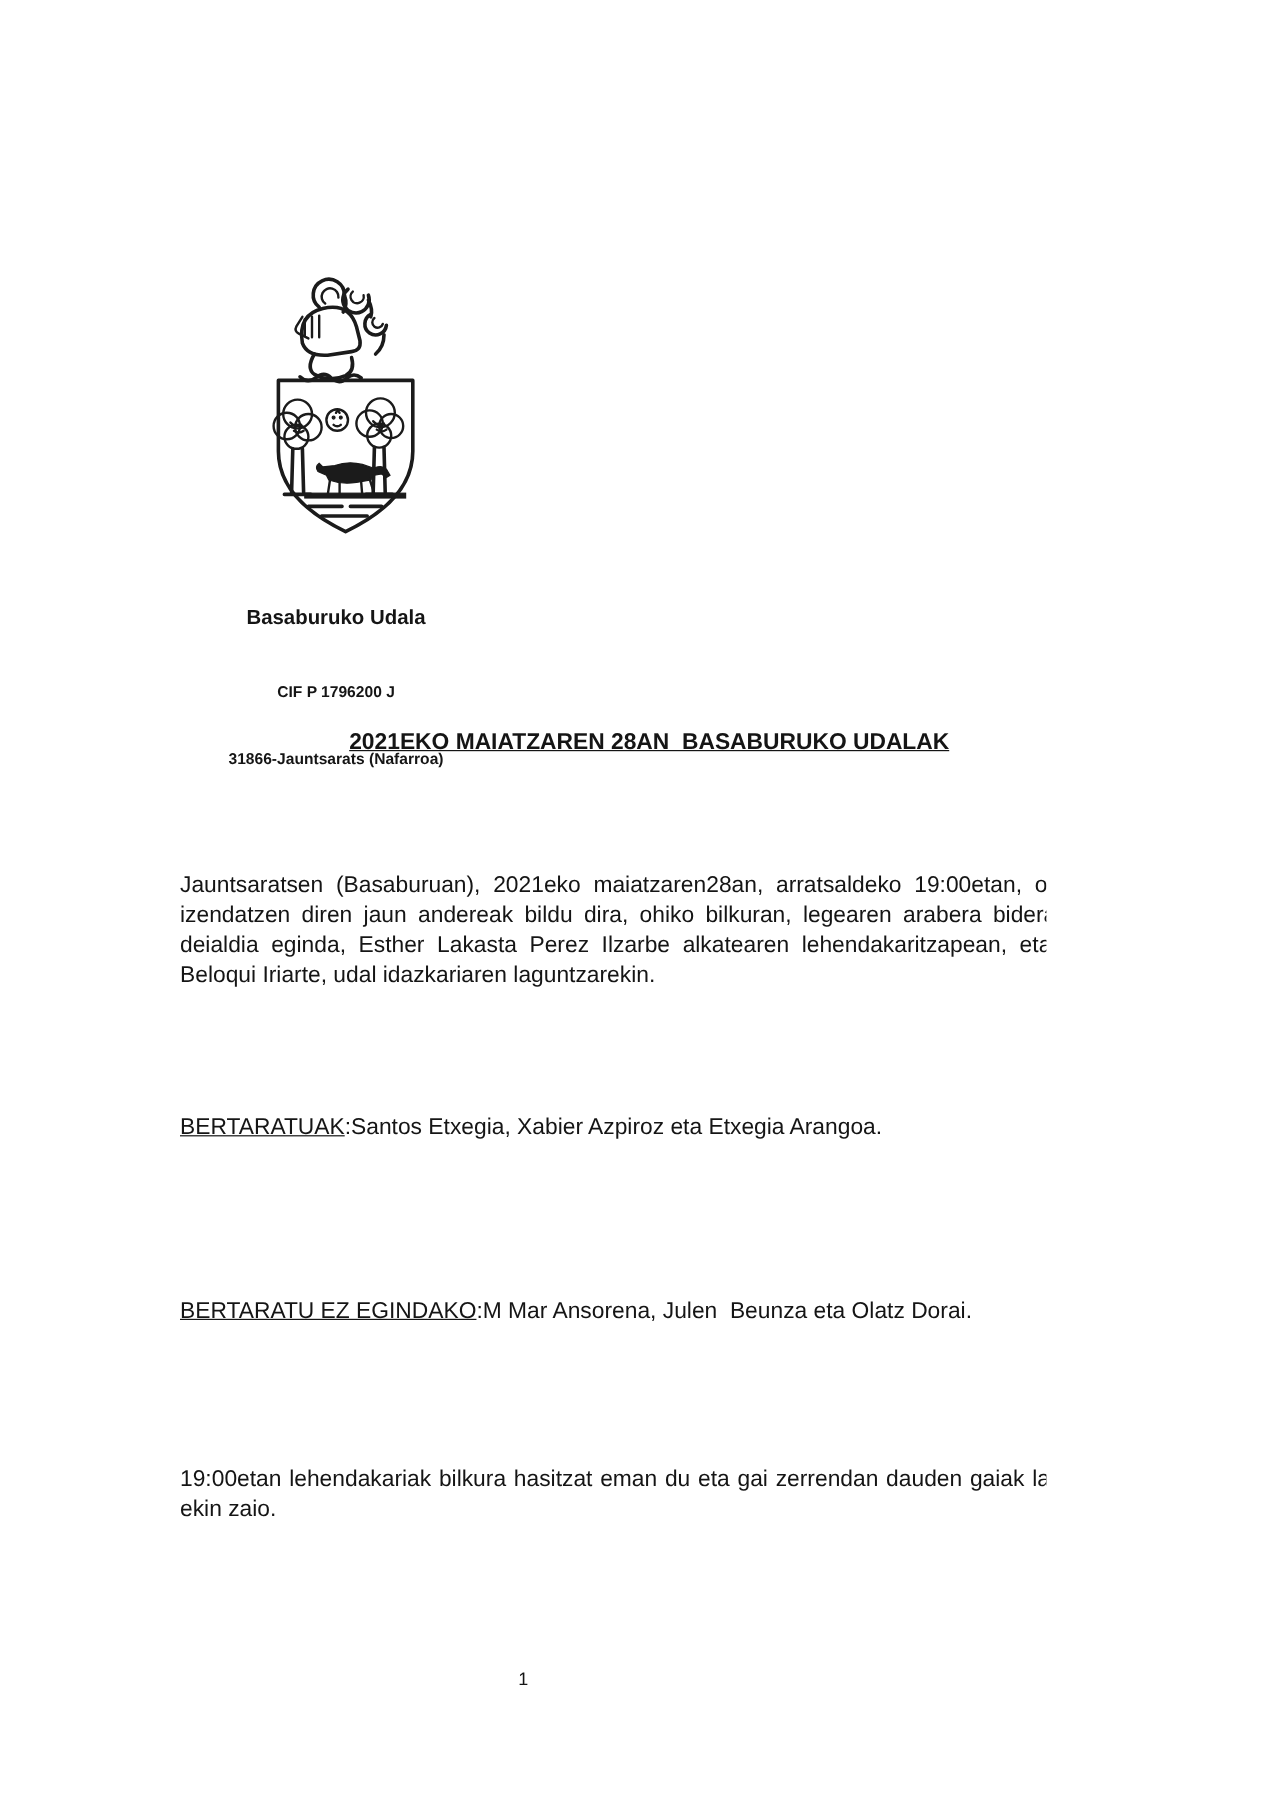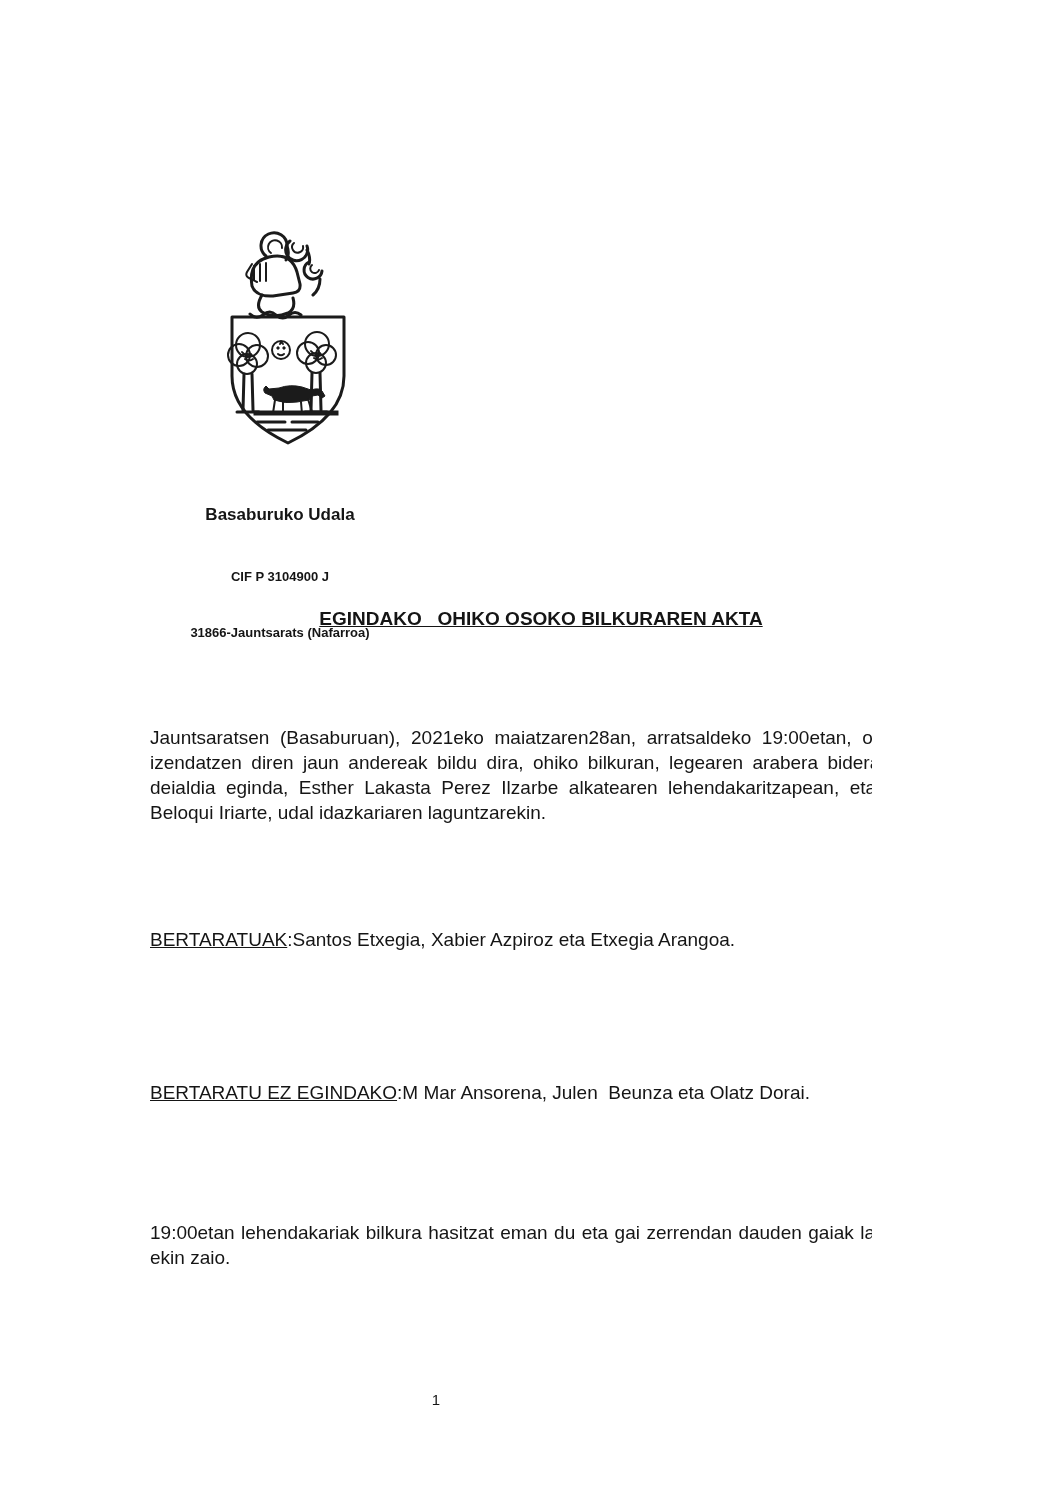--- a/index.html
+++ b/index.html
@@ -116,26 +116,26 @@
 
     <path class="crest-fill" d="M54,162 q-4,3 -1,7 l7,3 2,4 q11,4 23,2 l12,-2 3,-4 6,-1 4,3 3,-2 -3,-5 q-3,-3 -7,-2 l-4,1 -9,-3 q-12,-3 -23,1 l-10,1 z"></path>
     <path class="crest-thin" d="M63,176 l-2,13 M71,178 l0,12 M89,178 l1,12 M96,175 l4,13"></path>
 
     <rect class="crest-fill" x="42" y="187" width="84" height="4"></rect>
     <path class="crest-stroke" d="M45,198 h28 M80,198 h26 M56,206 h38"></path>
   </svg>
 
   <div class="header-text">
     <div class="org-name">Basaburuko Udala</div>
-    <div class="org-cif">CIF P 3104900 J</div>
+    <div class="org-cif">CIF P 1796200 J</div>
     <div class="org-address">31866-Jauntsarats (Nafarroa)</div>
   </div>
 
   <div class="content">
-    <p class="doc-title">EGINDAKO   OHIKO OSOKO BILKURAREN AKTA</p>
+    <p class="doc-title">2021EKO MAIATZAREN 28AN  BASABURUKO UDALAK</p>
 
     <p class="intro">Jauntsaratsen (Basaburuan), 2021eko maiatzaren28an, arratsaldeko 19:00etan, ondoren izendatzen diren jaun andereak bildu dira, ohiko bilkuran, legearen arabera bideratutako deialdia eginda, Esther Lakasta Perez Ilzarbe alkatearen lehendakaritzapean, eta Lucia Beloqui Iriarte, udal idazkariaren laguntzarekin.</p>
 
     <p class="attendees"><span class="ul">BERTARATUAK</span><span>:Santos Etxegia, Xabier Azpiroz eta Etxegia Arangoa.</span></p>
 
     <p class="absent"><span class="ul">BERTARATU EZ EGINDAKO</span><span>:M Mar Ansorena, Julen  Beunza eta Olatz Dorai.</span></p>
 
 
     <p class="opening">19:00etan lehendakariak bilkura hasitzat eman du eta gai zerrendan dauden gaiak lantzeari ekin zaio.</p>
 

